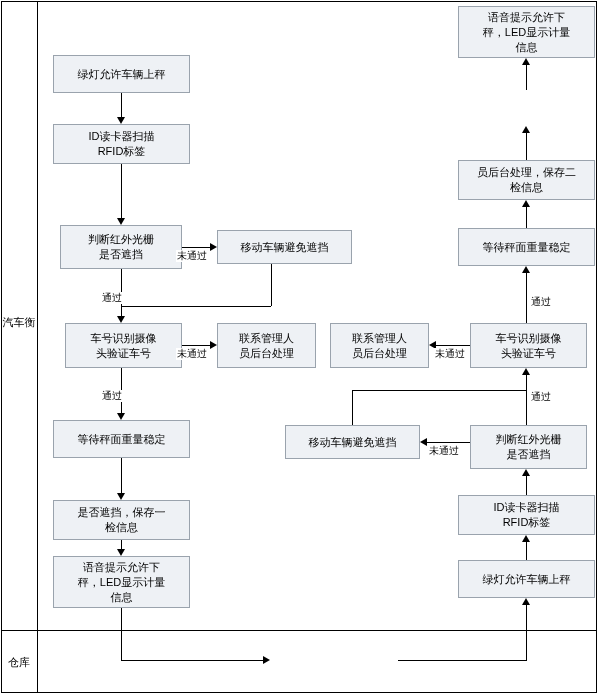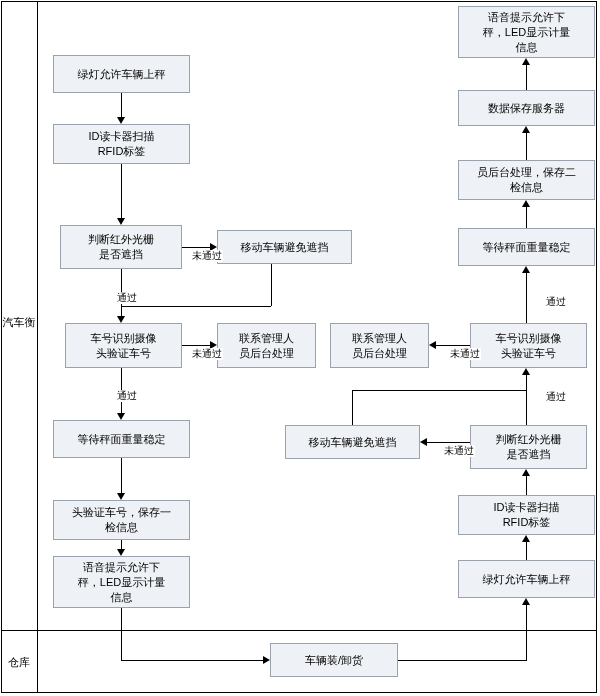--- a/index.html
+++ b/index.html
@@ -99,21 +99,20 @@
     border-right: 7px solid #000000;
   }
   .edge-label {
     position: absolute;
     font-size: 10px;
     color: #000000;
     background: #ffffff;
     padding: 0 1px;
     white-space: nowrap;
     line-height: 12px;
-    margin-left: 15px;
   }
 </style>
 </head>
 <body>
 
 <div id="canvas">
 
   <div class="frame"></div>
 
   <div class="lane-line-v" style="left:37px; top:1px; height:692px;"></div>
@@ -127,45 +126,43 @@
   <div class="node" style="left:53px; top:124px; width:137px; height:40px;">ID读卡器扫描
 RFID标签</div>
   <div class="node decision" style="left:60px; top:225px; width:122px; height:44px;">判断红外光栅
 是否遮挡</div>
   <div class="node" style="left:217px; top:230px; width:135px; height:34px;">移动车辆避免遮挡</div>
   <div class="node decision" style="left:65px; top:323px; width:117px; height:45px;">车号识别摄像
 头验证车号</div>
   <div class="node" style="left:217px; top:323px; width:99px; height:45px;">联系管理人
 员后台处理</div>
   <div class="node" style="left:53px; top:420px; width:137px; height:38px;">等待秤面重量稳定</div>
-  <div class="node" style="left:53px; top:500px; width:137px; height:40px;">头验证车号，保存一
+  <div class="node" style="left:53px; top:500px; width:137px; height:40px;">是否遮挡，保存一
 检信息</div>
   <div class="node" style="left:53px; top:556px; width:137px; height:52px;">语音提示允许下
 秤，LED显示计量
 信息</div>
 
   <div class="node" style="left:458px; top:6px; width:137px; height:52px;">语音提示允许下
 秤，LED显示计量
 信息</div>
-  <div class="node" style="left:458px; top:90px; width:137px; height:36px;">数据保存服务器</div>
   <div class="node" style="left:458px; top:160px; width:137px; height:40px;">员后台处理，保存二
 检信息</div>
   <div class="node" style="left:458px; top:228px; width:137px; height:38px;">等待秤面重量稳定</div>
   <div class="node decision" style="left:470px; top:323px; width:117px; height:45px;">车号识别摄像
 头验证车号</div>
   <div class="node" style="left:330px; top:323px; width:99px; height:45px;">联系管理人
 员后台处理</div>
   <div class="node decision" style="left:470px; top:425px; width:117px; height:44px;">判断红外光栅
 是否遮挡</div>
   <div class="node" style="left:285px; top:425px; width:135px; height:34px;">移动车辆避免遮挡</div>
   <div class="node" style="left:458px; top:495px; width:137px; height:40px;">ID读卡器扫描
 RFID标签</div>
   <div class="node" style="left:458px; top:560px; width:137px; height:38px;">绿灯允许车辆上秤</div>
 
-  <div class="node" style="left:270px; top:643px; width:128px; height:34px;">车辆装/卸货</div>
 
   <div class="edge v" style="left:121px; top:93px; height:24px;"></div>
   <div class="arrow down" style="left:117px; top:117px;"></div>
 
   <div class="edge v" style="left:121px; top:164px; height:54px;"></div>
   <div class="arrow down" style="left:117px; top:218px;"></div>
 
   <div class="edge h" style="left:182px; top:247px; width:28px;"></div>
   <div class="arrow right" style="left:210px; top:243px;"></div>
   <div class="edge-label" style="left:176px; top:250px;">未通过</div>

